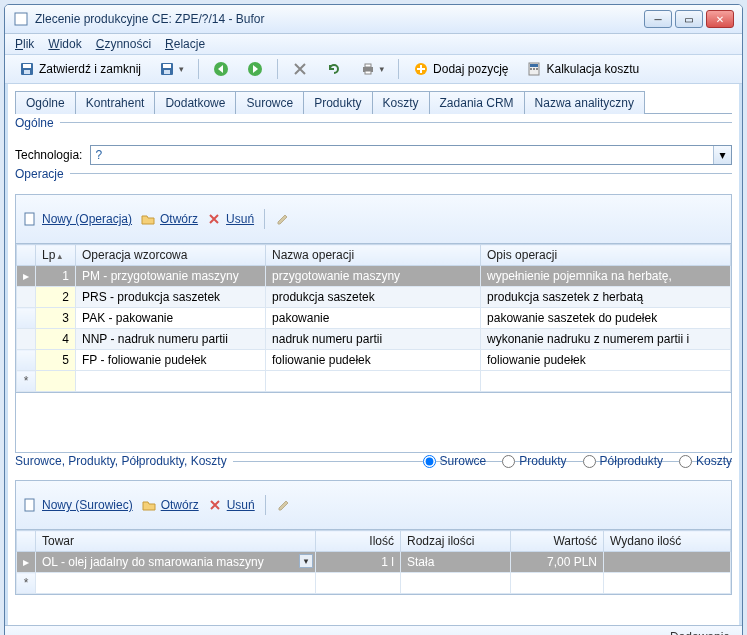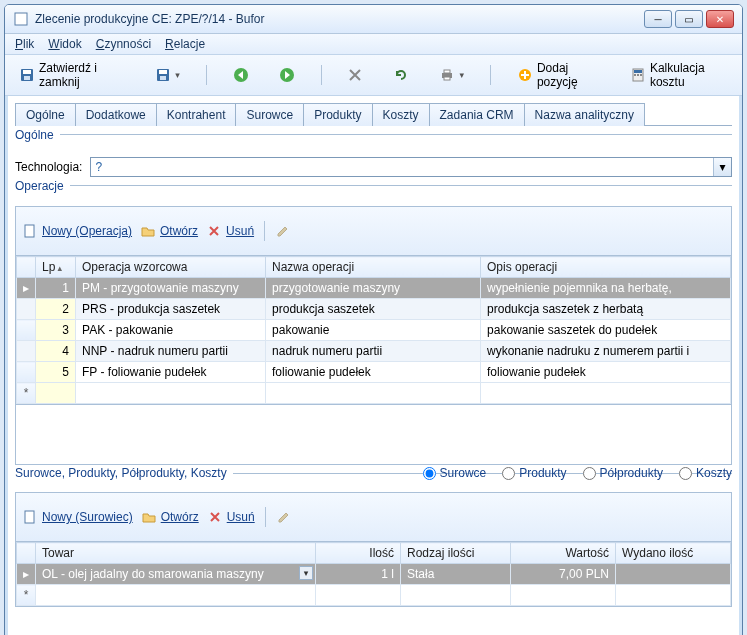--- a/index.html
+++ b/index.html
@@ -6,21 +6,21 @@
 body { background: #dde9f7; padding: 4px; }
 .window { background: #fff; border: 1px solid #5a7fa8; border-radius: 5px; overflow: hidden; box-shadow: 0 0 0 3px #cde1f5 inset; }
 .titlebar { background: linear-gradient(#f8fbfe, #dceafc); padding: 5px 8px; display: flex; align-items: center; justify-content: space-between; border-bottom: 1px solid #b4c8de; }
 .titlebar-text { color: #17365d; font-size: 13px; display: flex; align-items: center; gap: 6px; }
 .win-controls { display: flex; gap: 3px; }
 .win-btn { width: 28px; height: 18px; border: 1px solid #6a8db3; border-radius: 3px; background: linear-gradient(#f2f7fd,#cfe0f4); display: flex; align-items: center; justify-content: center; font-size: 10px; cursor: pointer; }
 .win-btn.close { background: linear-gradient(#f5a09c,#d9534f); color: #fff; border-color: #a33; }
 .menubar { background: linear-gradient(#f4f9ff,#e3eefc); padding: 3px 10px; display: flex; gap: 14px; color: #17365d; border-bottom: 1px solid #c0d4ea; }
 .menubar span { cursor: pointer; }
 .menubar span u { text-decoration: underline; }
-.toolbar { background: linear-gradient(#f4f9ff,#e3eefc); padding: 4px 8px; display: flex; align-items: center; gap: 18px; border-bottom: 1px solid #c0d4ea; }
+.toolbar { background: linear-gradient(#f4f9ff,#e3eefc); padding: 4px 8px; display: flex; align-items: center; gap: 6px; border-bottom: 1px solid #c0d4ea; }
 .tbtn { display: flex; align-items: center; gap: 4px; padding: 2px 6px; cursor: pointer; border-radius: 3px; }
 .sep { width: 1px; height: 20px; background: #b0c4da; margin: 0 2px; }
 .icon { width: 16px; height: 16px; display: inline-flex; align-items: center; justify-content: center; }
 .content { padding: 6px 10px 10px; }
 .tabs { display: flex; border-bottom: 1px solid #9ab2cc; margin-bottom: 8px; }
 .tab { padding: 4px 10px; border: 1px solid #9ab2cc; border-bottom: none; background: linear-gradient(#f4f9ff,#e3eefc); color: #17365d; margin-right: -1px; cursor: pointer; position: relative; top: 1px; }
 .tab.active { background: #fff; border-bottom: 1px solid #fff; font-weight: normal; z-index: 1; }
 .fieldset { border: none; border-top: 1px solid #a9bfd6; margin-bottom: 8px; padding-top: 6px; position: relative; }
 .fieldset > legend, .legend { color: #15428b; font-size: 12px; padding-right: 6px; background: #fff; position: relative; top: -13px; display: inline-block; }
 .legend-row { display: flex; align-items: center; gap: 2px; border-top: 1px solid #a9bfd6; padding-top: 0; margin: 6px 0 4px; }
@@ -158,22 +158,22 @@
             <rect x="10" y="7" width="2" height="2" fill="#888"></rect>
           </svg>
       </span>
       <span>Kalkulacja kosztu</span>
     </div>
   </div>
 
   <div class="content">
     <div class="tabs">
       <div class="tab">Ogólne</div>
+      <div class="tab">Kontrahent</div>
       <div class="tab">Dodatkowe</div>
-      <div class="tab">Kontrahent</div>
       <div class="tab">Surowce</div>
       <div class="tab">Produkty</div>
       <div class="tab">Koszty</div>
       <div class="tab">Zadania CRM</div>
       <div class="tab">Nazwa analityczny</div>
     </div>
 
     <div class="fieldset">
       <span class="legend">Ogólne</span>
       <div class="form-row">
@@ -337,21 +337,21 @@
     </div>
 
     <div class="grid" style="margin-bottom:20px">
       <table>
         <thead>
           <tr>
             <th class="rowhdr"></th>
             <th style="width:280px">Towar</th>
             <th style="width:85px;text-align:right">Ilość</th>
             <th style="width:110px">Rodzaj ilości</th>
-            <th style="width:105px;text-align:right">Wartość</th>
+            <th style="width:93px;text-align:right">Wartość</th>
             <th>Wydano ilość</th>
           </tr>
         </thead>
         <tbody id="res-body">
         <tr class="sel">
               <td class="rowhdr">▸</td>
     <td style="position:relative">OL - olej jadalny do smarowania maszyny<span style="position:absolute;right:2px;top:2px;background:#e8eef6;border:1px solid #9ab2cc;width:14px;height:14px;display:inline-flex;align-items:center;justify-content:center;color:#333;font-size:9px">▾</span></td>
     <td style="text-align:right">1 l</td>
     <td>Stała</td>
     <td style="text-align:right">7,00 PLN</td>

